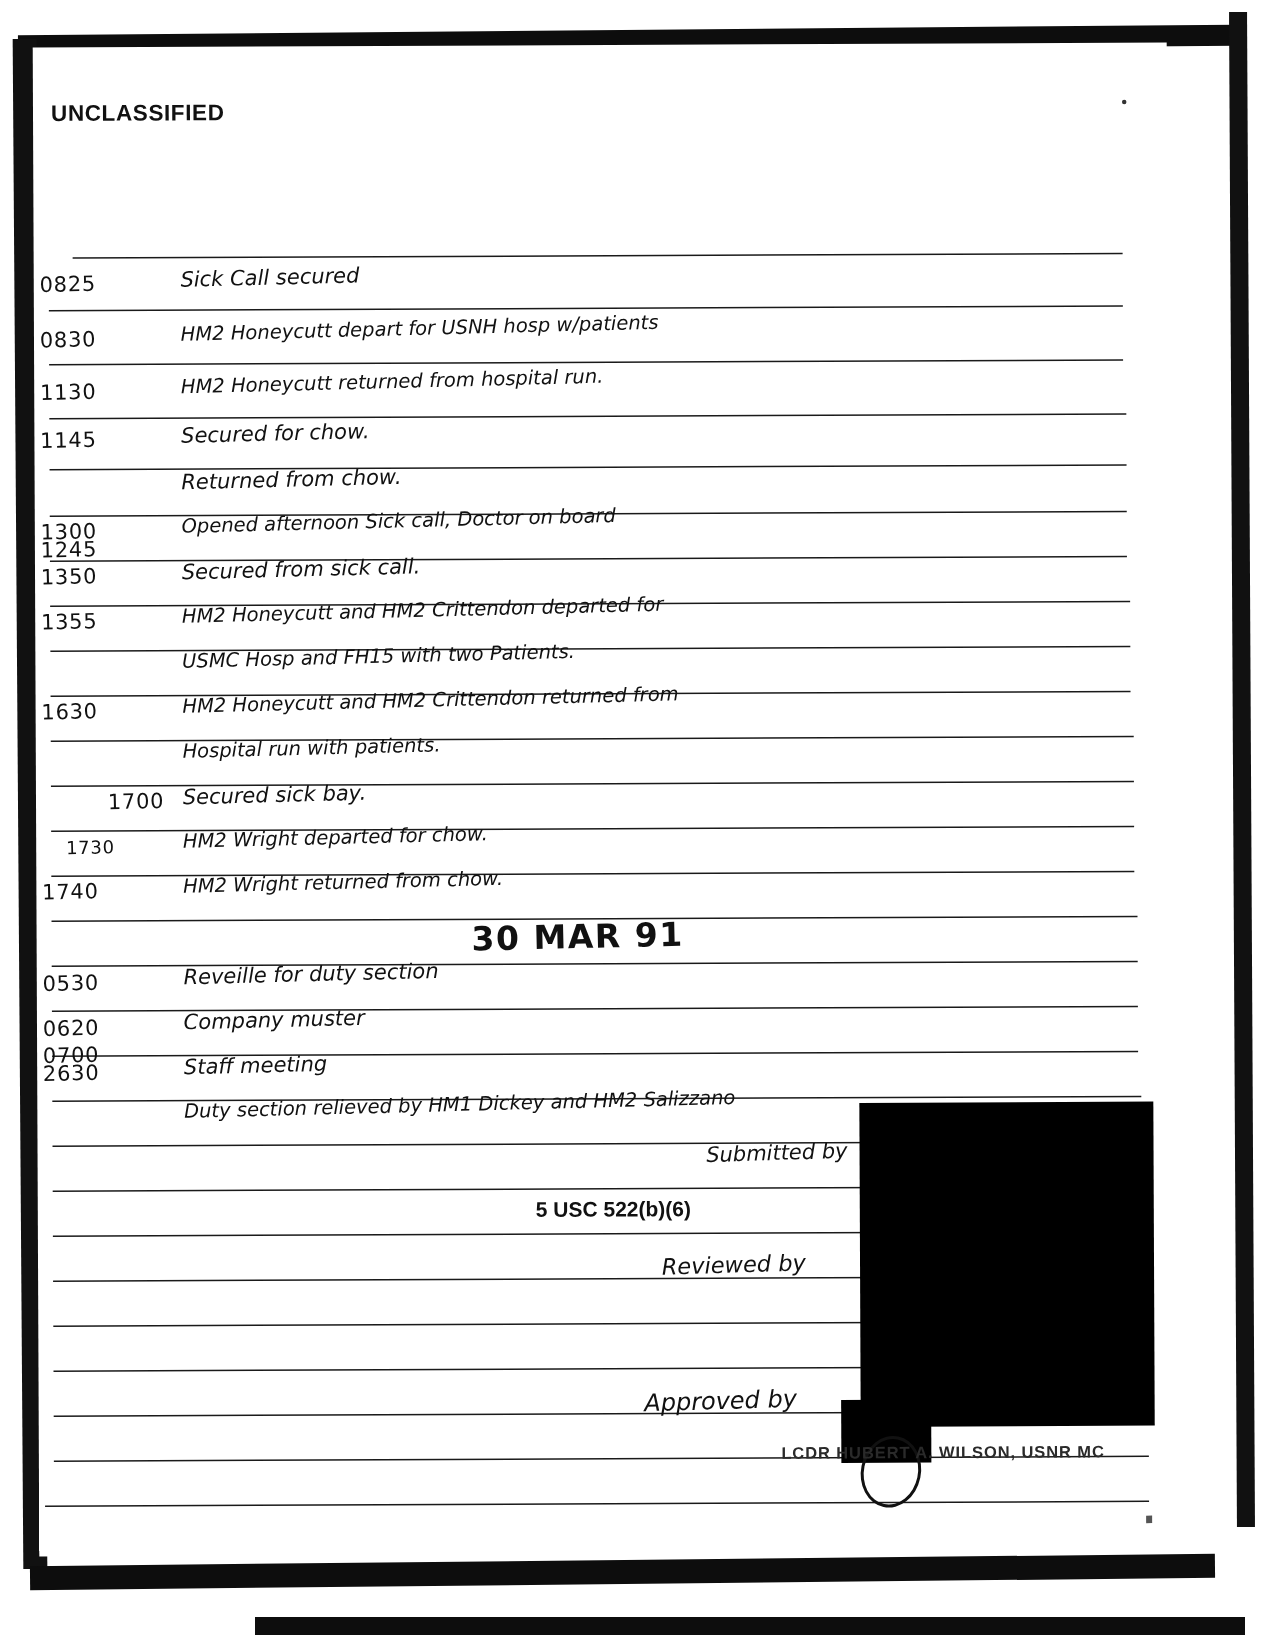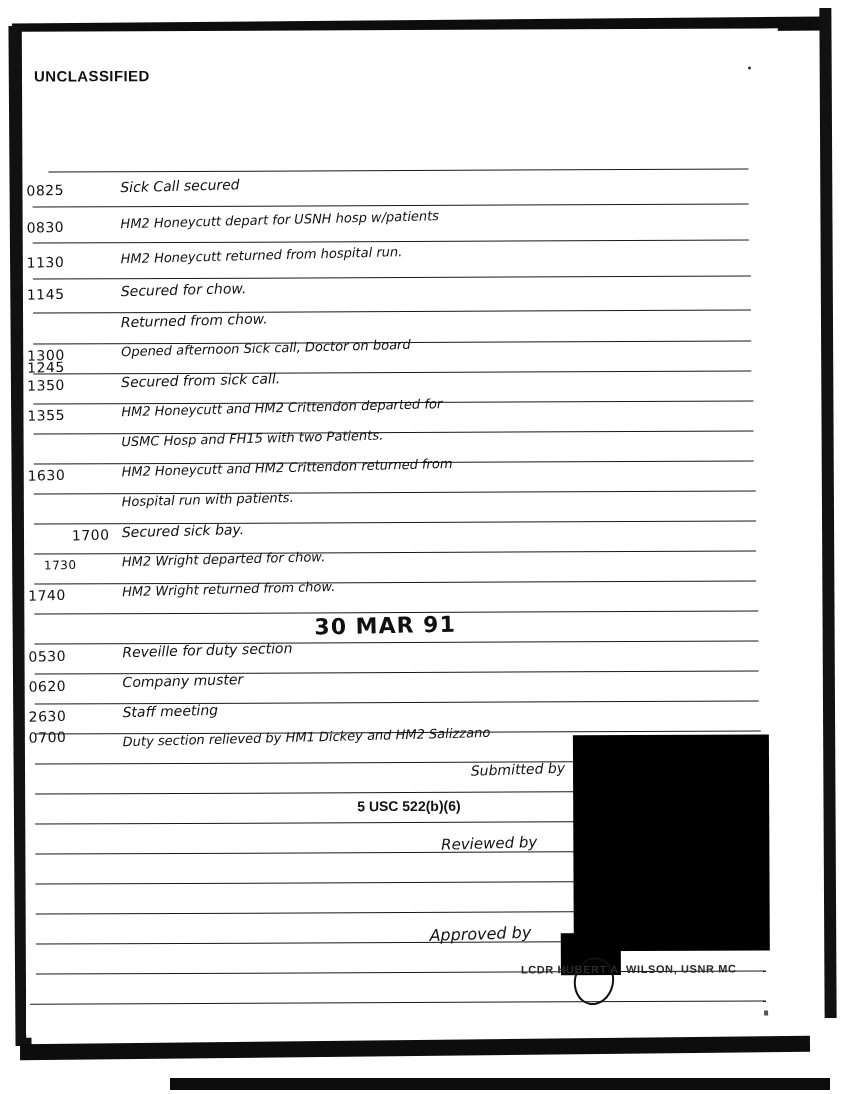--- a/index.html
+++ b/index.html
@@ -151,21 +151,21 @@
     <div class="hw time" style="left:4px;top:316px;transform:rotate(-1deg);">1300</div>
     <div class="hw time" style="left:4px;top:346px;transform:rotate(-1deg);">1350</div>
     <div class="hw time" style="left:4px;top:376px;transform:rotate(-1deg);">1355</div>
     <div class="hw time" style="left:4px;top:436px;transform:rotate(-1deg);">1630</div>
     <div class="hw time" style="left:4px;top:496px;transform:rotate(-1deg);margin-left:44px;">1700</div>
     <div class="hw time" style="left:20px;top:527px;transform:rotate(-1deg);font-size:12px;">1730</div>
     <div class="hw time" style="left:4px;top:556px;transform:rotate(-1deg);">1740</div>
     <div class="hw time" style="left:4px;top:617px;transform:rotate(-1deg);">0530</div>
     <div class="hw time" style="left:4px;top:647px;transform:rotate(-1deg);">0620</div>
     <div class="hw time" style="left:4px;top:677px;transform:rotate(-1deg);">2630</div>
-    <div class="hw time" style="left:4px;top:698px;transform:rotate(-1deg);">0700</div>
+    <div class="hw time" style="left:4px;top:665px;transform:rotate(-1deg);">0700</div>
 
     <div class="hw hw-slant" style="left:98px;top:148px;transform:rotate(-1.2deg);">Sick Call secured</div>
     <div class="hw hw-slant" style="left:98px;top:185px;transform:rotate(-1.2deg);font-size:13px;">HM2 Honeycutt depart for USNH hosp w/patients</div>
     <div class="hw hw-slant" style="left:98px;top:220px;transform:rotate(-1.2deg);font-size:13px;">HM2 Honeycutt returned from hospital run.</div>
     <div class="hw hw-slant" style="left:98px;top:252px;transform:rotate(-1.2deg);">Secured for chow.</div>
     <div class="hw hw-slant" style="left:98px;top:283px;transform:rotate(-1.2deg);">Returned from chow.</div>
     <div class="hw hw-slant" style="left:98px;top:313px;transform:rotate(-1.2deg);font-size:13px;">Opened afternoon Sick call, Doctor on board</div>
     <div class="hw hw-slant" style="left:98px;top:343px;transform:rotate(-1.2deg);">Secured from sick call.</div>
     <div class="hw hw-slant" style="left:98px;top:373px;transform:rotate(-1.2deg);font-size:13px;">HM2 Honeycutt and HM2 Crittendon departed for</div>
     <div class="hw hw-slant" style="left:98px;top:403px;transform:rotate(-1.2deg);font-size:13px;">USMC Hosp and FH15 with two Patients.</div>

